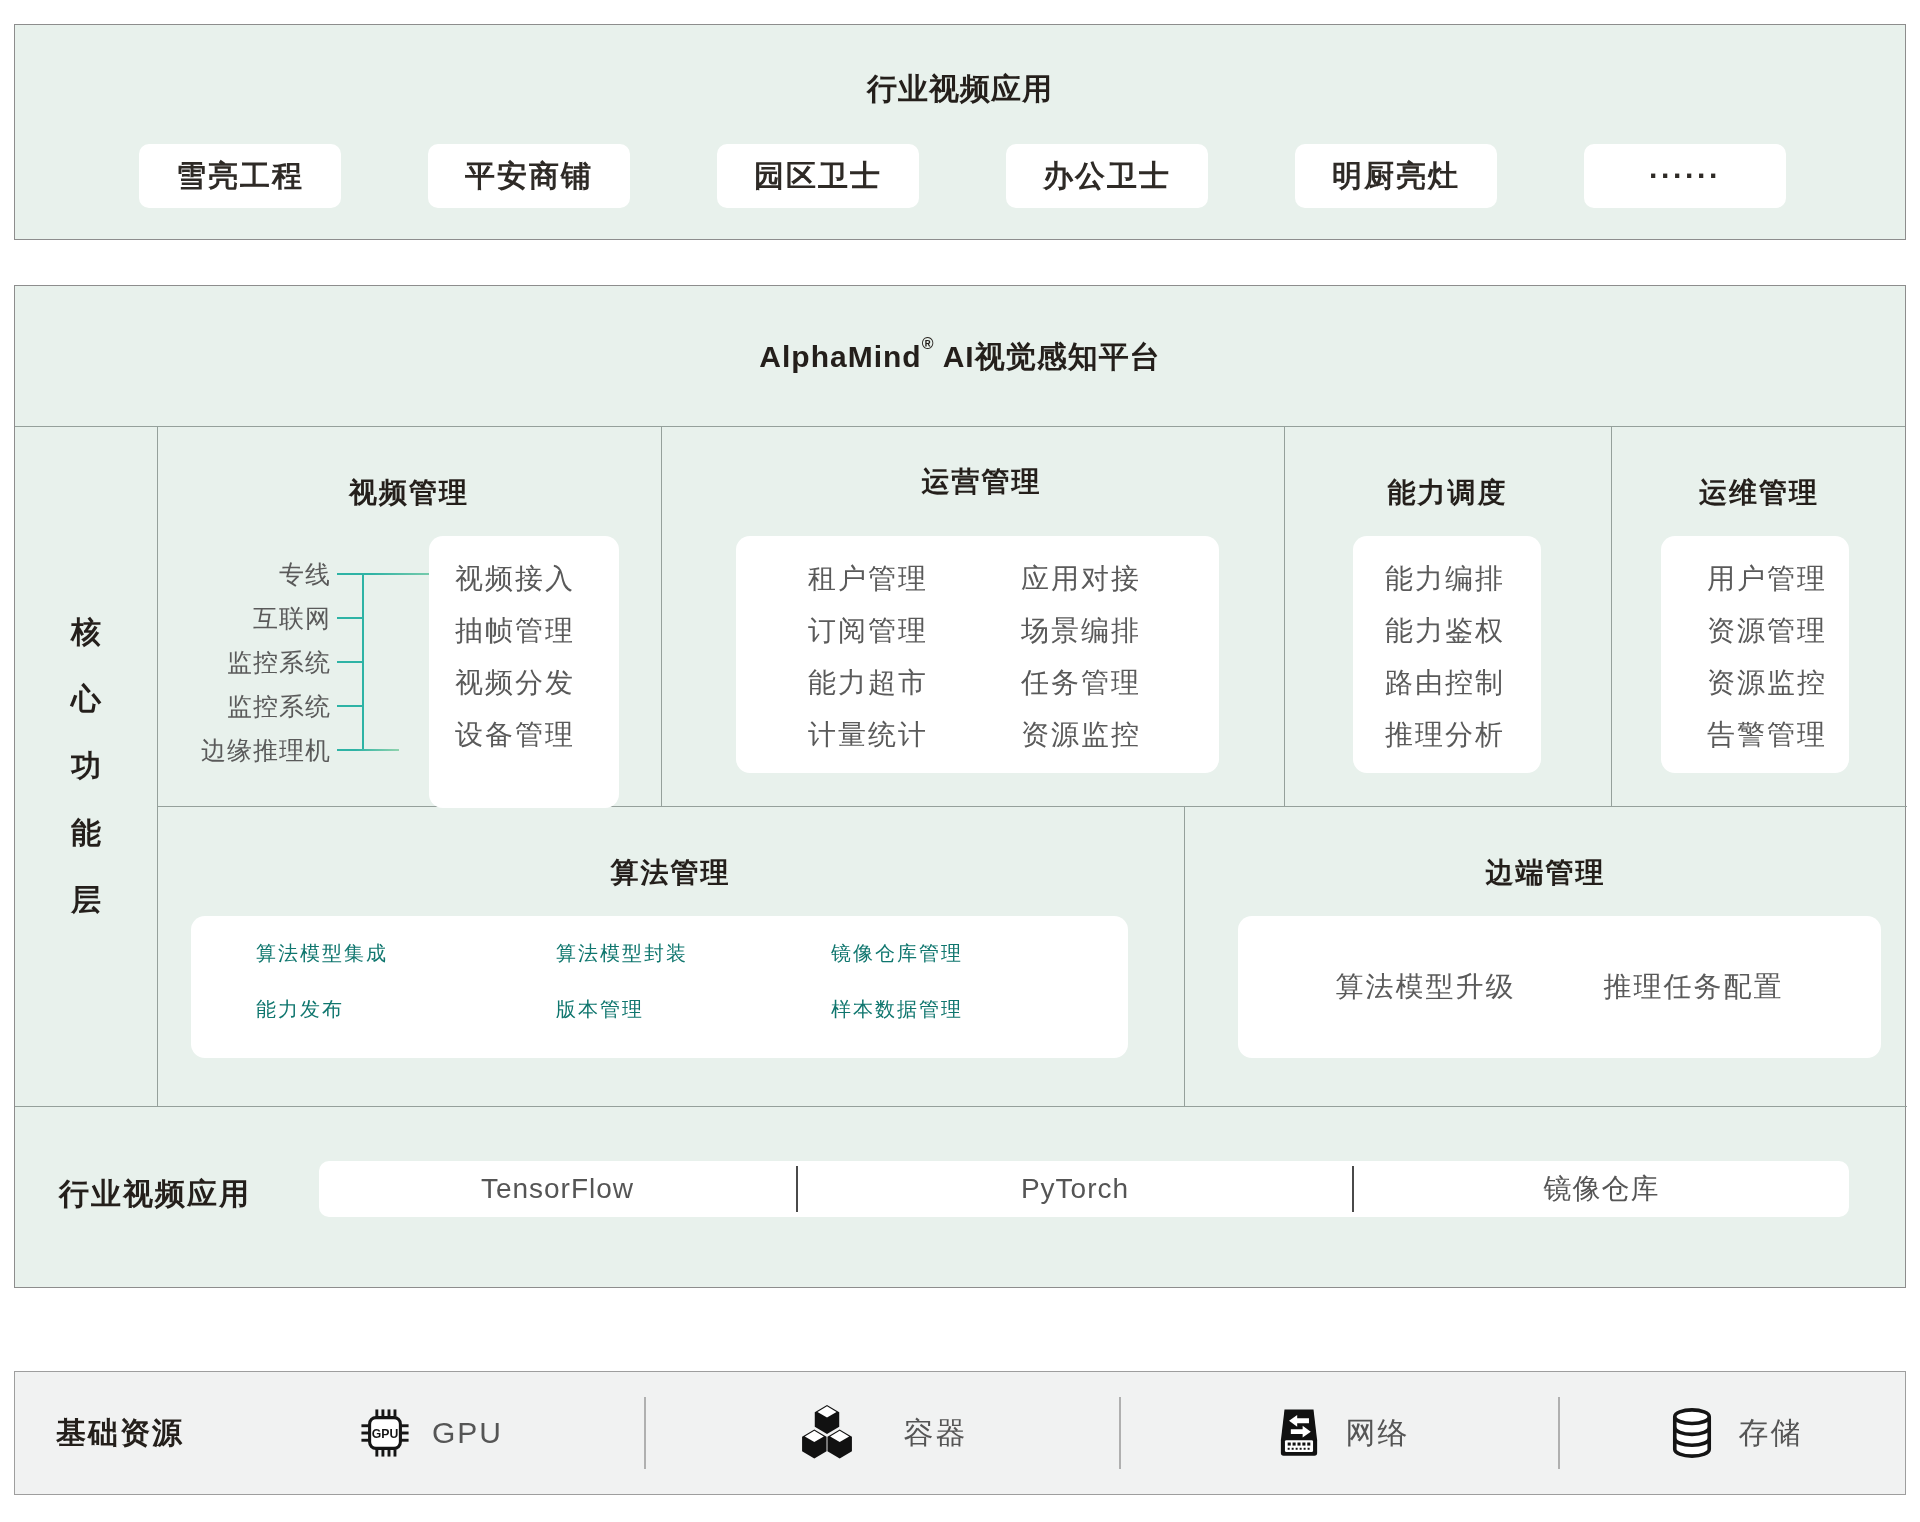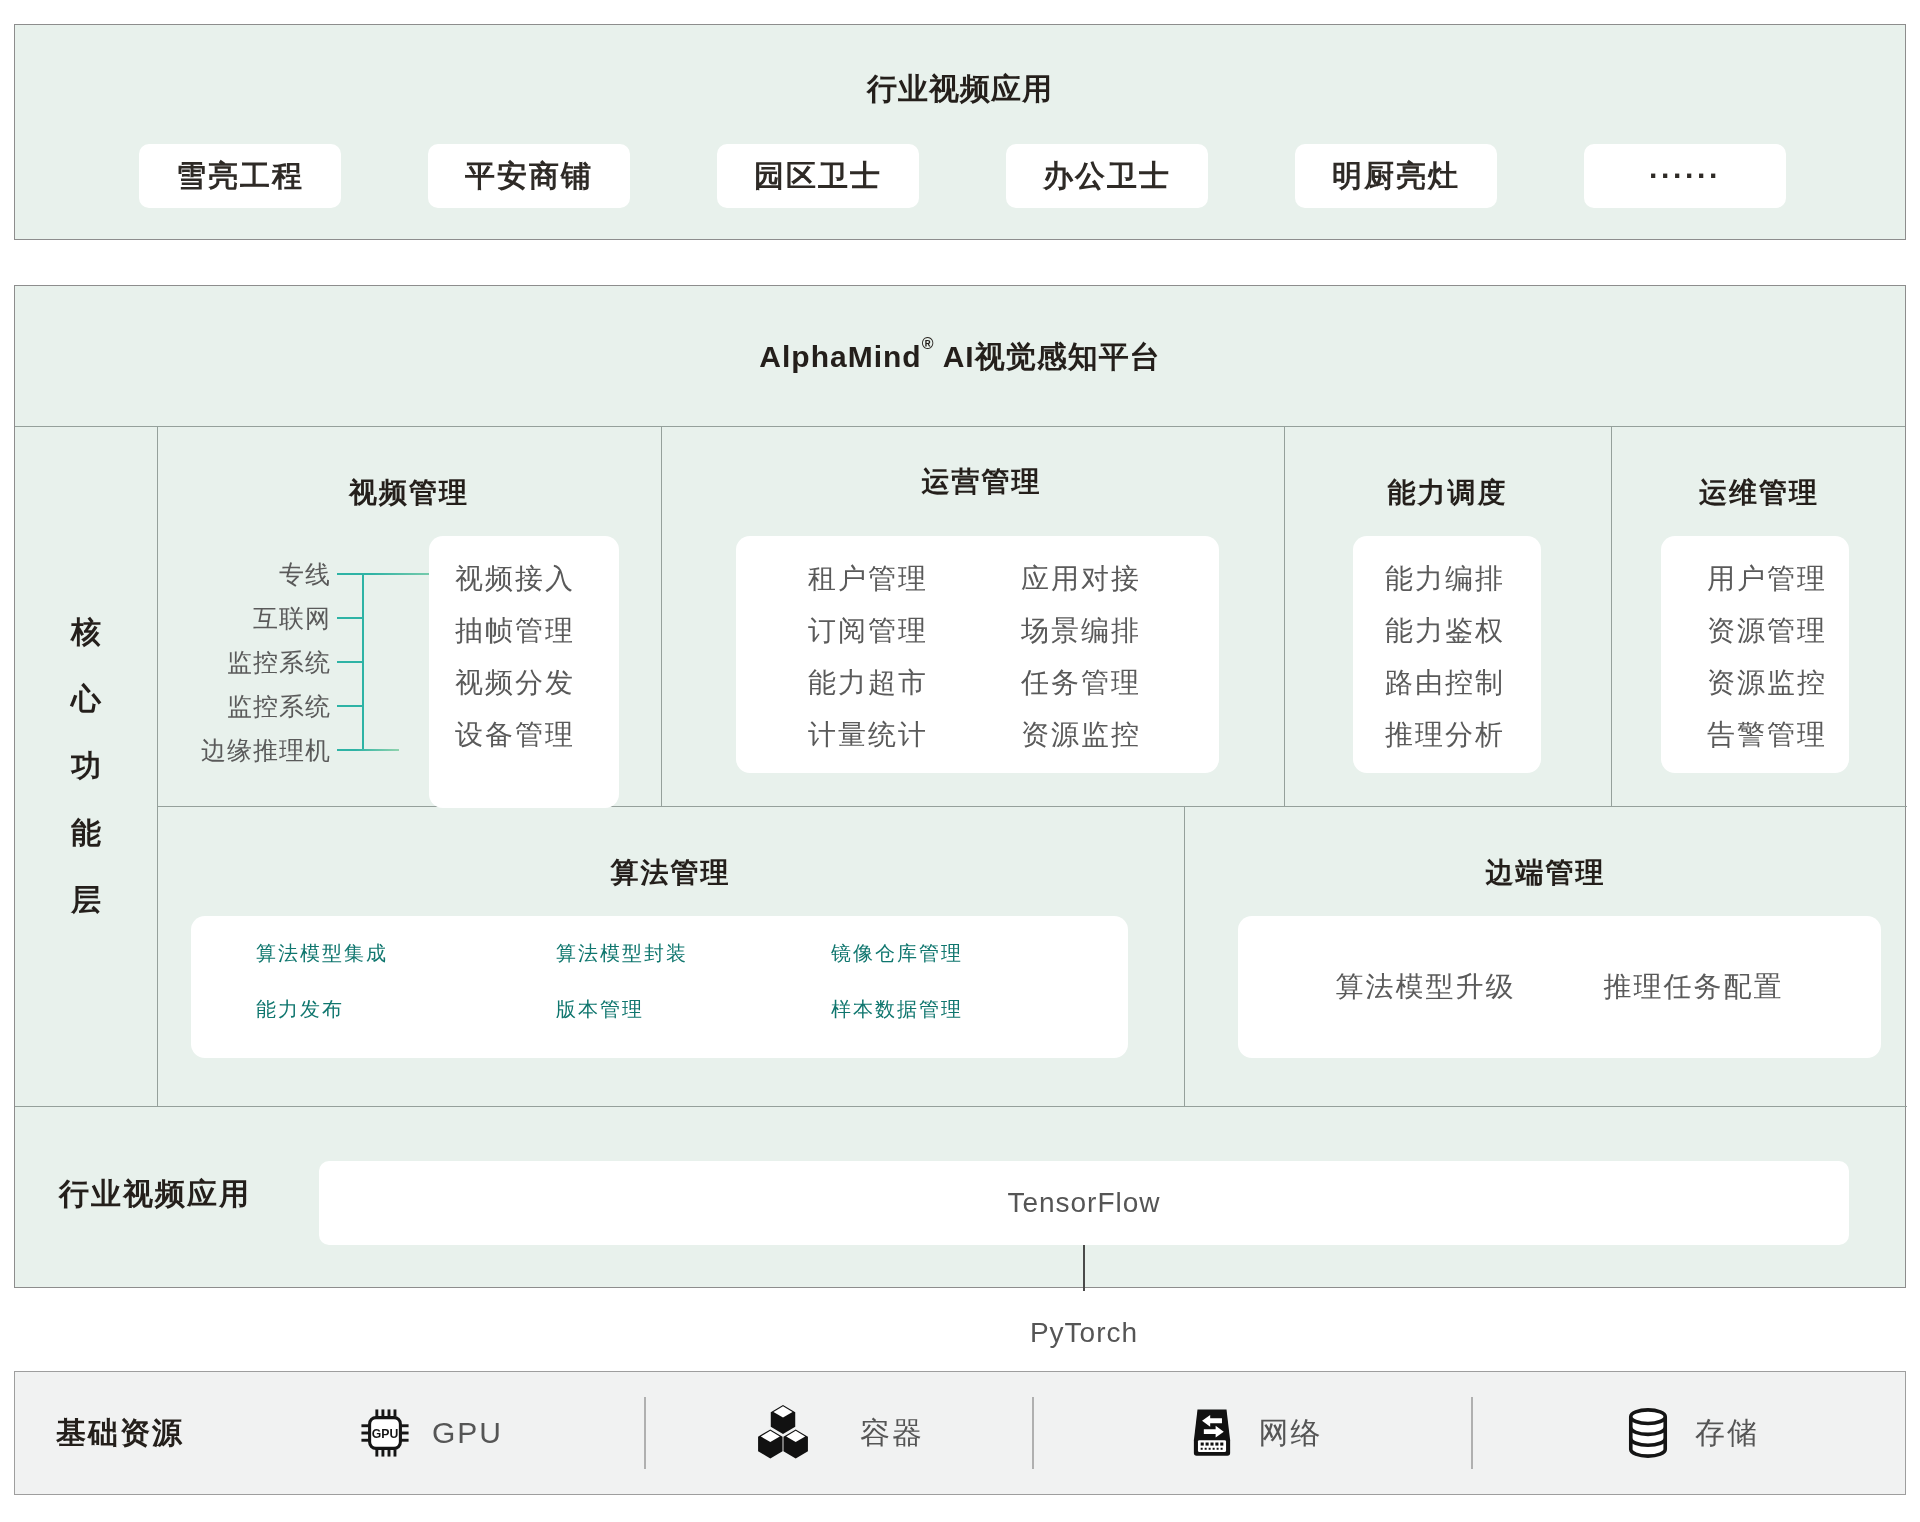--- a/index.html
+++ b/index.html
@@ -30,22 +30,22 @@
   .bl-grad{background:linear-gradient(to right,#2eb3a5 0%,#2eb3a5 30%,#90d3ae 100%);}
   .ops-grid{position:absolute;display:flex;gap:93px;padding-top:17px;}
   .ops-grid .ocol{display:flex;flex-direction:column;font-size:28px;color:#5a5a5a;letter-spacing:2px;}
   .ops-grid .ocol div{line-height:52px;}
   .algo-col{position:absolute;top:9px;font-size:20px;color:#0f766e;letter-spacing:2px;}
   .algo-col div{line-height:56px;}
   .edge-items{display:flex;align-items:center;justify-content:center;gap:88px;height:100%;
               font-size:28px;color:#5a5a5a;letter-spacing:2px;}
   .dl-label{position:absolute;left:44px;top:875px;height:66px;display:flex;align-items:center;
             font-size:30px;font-weight:700;letter-spacing:2px;}
-  .dl-bar{position:absolute;left:304px;top:875px;width:1530px;height:84px;background:#fff;border-radius:10px;
-          display:flex;align-items:center;flex-direction:column;}
+  .dl-bar{position:absolute;left:304px;top:875px;width:1530px;height:56px;background:#fff;border-radius:10px;
+          display:flex;align-items:center;}
   .dl-cell{display:flex;align-items:center;justify-content:center;font-size:28px;color:#555;letter-spacing:1px;flex:none;height:100%;}
   .dl-div{width:2px;height:46px;background:#4a4a4a;flex:none;}
   .infra{display:flex;align-items:center;height:100%;}
   .infra-label{width:200px;padding-left:41px;box-sizing:border-box;font-size:30px;font-weight:700;letter-spacing:2px;}
   .icell{display:flex;align-items:center;justify-content:center;gap:18px;flex:none;height:100%;}
   .icell .ilabel{font-size:30px;color:#555;letter-spacing:2px;}
   .idiv{width:2px;height:72px;background:#b0b0b0;flex:none;}
   .icon{width:58px;height:58px;flex:none;}
   sup.reg{font-size:16px;font-weight:700;vertical-align:18px;}
 </style>
@@ -208,21 +208,21 @@
               <line x1="50" y1="40" x2="58" y2="40"></line>
           </g>
           <rect x="15" y="15" width="34" height="34" rx="7" fill="#fff" stroke="#151515" stroke-width="3.4"></rect>
           <text x="32" y="37" font-size="13.5" font-weight="bold" text-anchor="middle" fill="#151515">GPU</text>
         </svg>
         <div class="ilabel">GPU</div>
       </div>
 
       <div class="idiv"></div>
 
-      <div class="icell" style="width:386px;gap:48px;">
+      <div class="icell" style="width:473px;gap:48px;">
         <svg class="icon" viewBox="0 0 64 64">
           <g>
             <g transform="translate(32,17)">
               <polygon points="0,-16 13.5,-8 13.5,8 0,16 -13.5,8 -13.5,-8" fill="#111"></polygon>
               <polygon points="0,-14.5 10.5,-8.2 0,-2.2 -10.5,-8.2" fill="#fff"></polygon>
             </g>
             <g transform="translate(18,44)">
               <polygon points="0,-16 13.5,-8 13.5,8 0,16 -13.5,8 -13.5,-8" fill="#111"></polygon>
               <polygon points="0,-14.5 10.5,-8.2 0,-2.2 -10.5,-8.2" fill="#fff"></polygon>
             </g>

